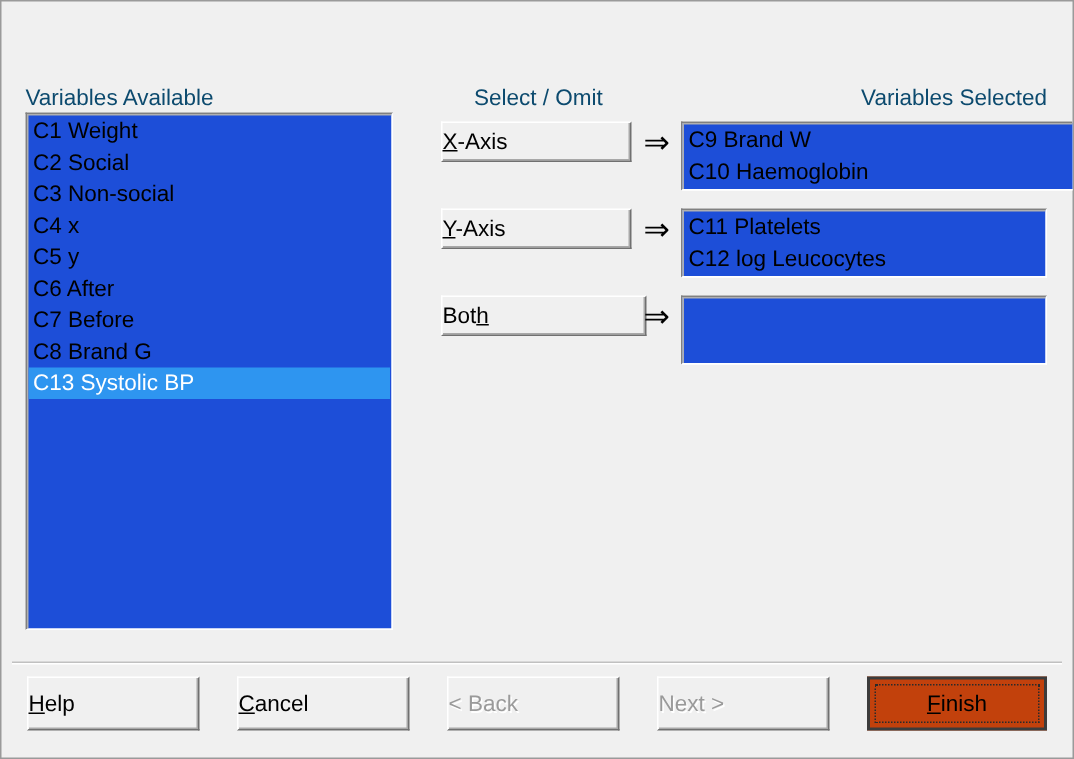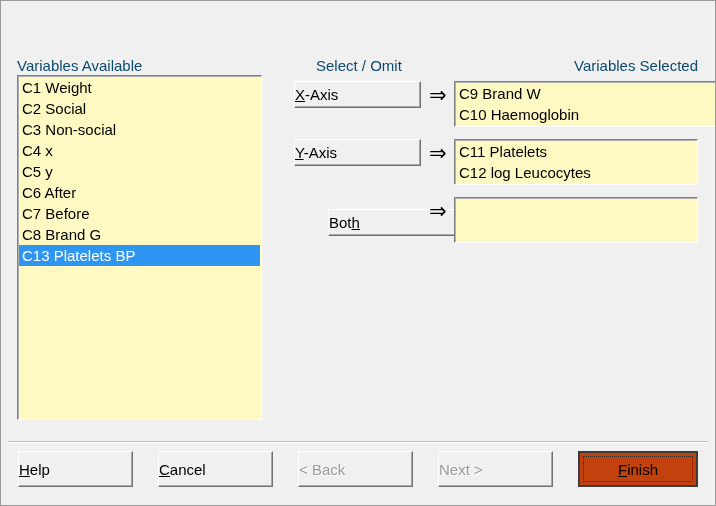--- a/index.html
+++ b/index.html
@@ -99,21 +99,21 @@
     border-left: 1px solid #808080;
     border-right: 1px solid #ffffff;
     border-bottom: 1px solid #ffffff;
     overflow: hidden;
   }
   .listbox .inner {
     position: absolute;
     left: 0; top: 0; right: 0; bottom: 0;
     border-top: 1px solid #b0b0b0;
     border-left: 1px solid #b0b0b0;
-    background: #fef9c3;
+    background: #1d4ed8;
     overflow: hidden;
   }
 
   .li {
     height: 21px;
     line-height: 21px;
     padding-left: 3px;
     font-size: 15px;
     color: #000000;
     white-space: nowrap;
@@ -194,37 +194,37 @@
   <div class="listbox" style="left:16px; top:74px; width:245px; height:345px;">
     <div class="inner">
       <div class="li">C1 Weight</div>
       <div class="li">C2 Social</div>
       <div class="li">C3 Non-social</div>
       <div class="li">C4 x</div>
       <div class="li">C5 y</div>
       <div class="li">C6 After</div>
       <div class="li">C7 Before</div>
       <div class="li">C8 Brand G</div>
-      <div class="li selected">C13 Platelets BP</div>
+      <div class="li selected">C13 Systolic BP</div>
     </div>
   </div>
 
   <div class="section-label" style="left:298px; top:56px;margin-left:17px;">Select / Omit</div>
 
   <div class="btn" style="left:293px; top:80px; width:127px; height:27px;">
     <span><span class="u">X</span><span>-Axis</span></span>
   </div>
   <div class="arrow" style="left:428px; top:84px;">⇒</div>
 
   <div class="btn" style="left:293px; top:138px; width:127px; height:27px;">
     <span><span class="u">Y</span><span>-Axis</span></span>
   </div>
   <div class="arrow" style="left:428px; top:142px;">⇒</div>
 
-  <div class="btn" style="left:293px; top:208px; width:137px; height:27px;margin-left:34px;">
+  <div class="btn" style="left:293px; top:196px; width:137px; height:27px;">
     <span><span>Bot</span><span class="u">h</span></span>
   </div>
   <div class="arrow" style="left:428px; top:200px;">⇒</div>
 
   <div class="section-label" style="left:697px; top:56px; transform:translateX(-100%);">Variables Selected</div>
 
   <div class="listbox" style="left:453px; top:80px; width:272px; height:46px;">
     <div class="inner">
       <div class="li">C9 Brand W</div>
       <div class="li">C10 Haemoglobin</div>

